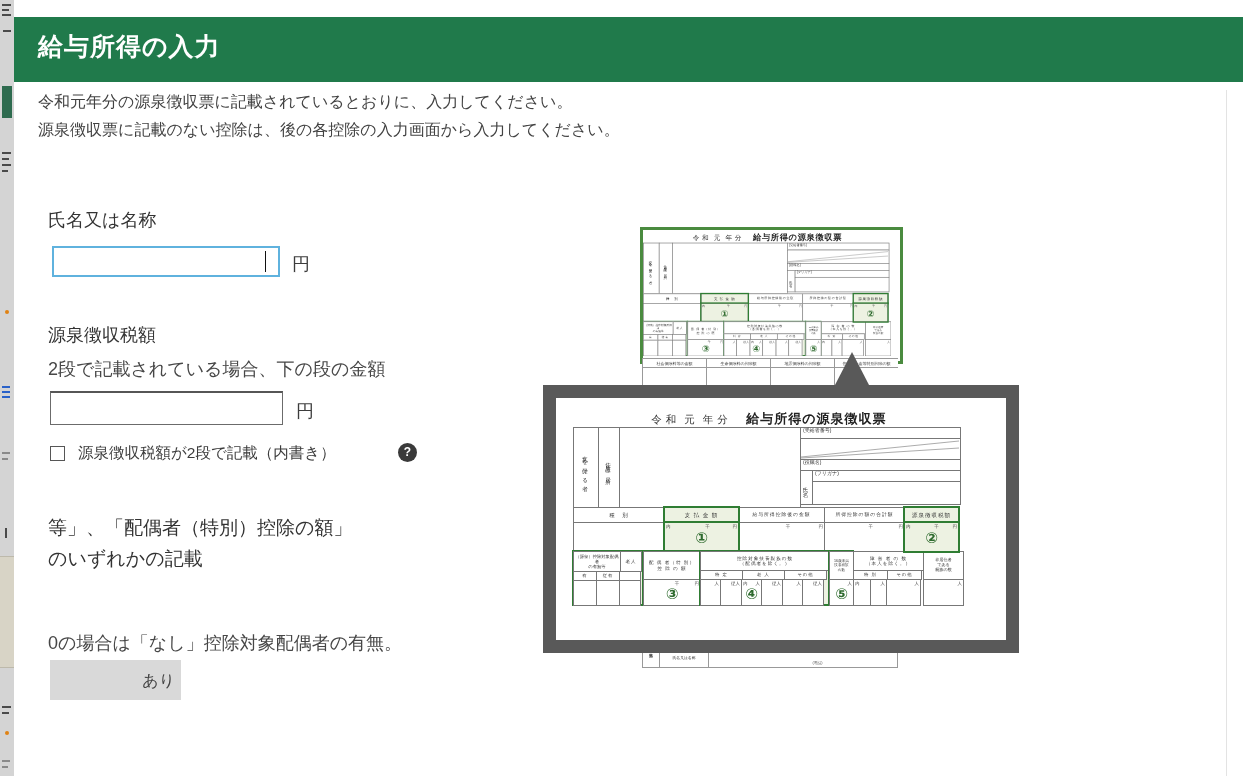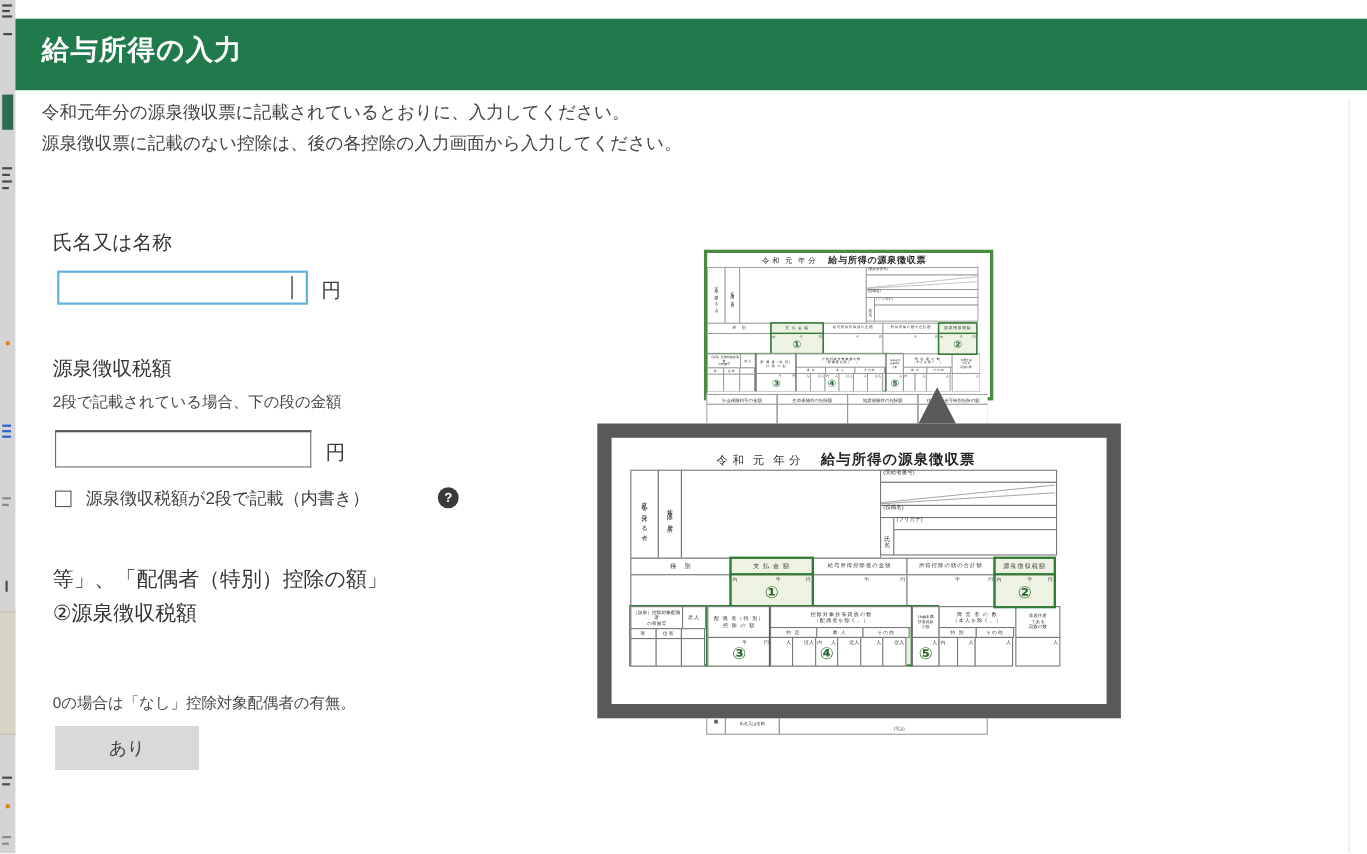--- a/index.html
+++ b/index.html
@@ -16,36 +16,36 @@
   .frag.lgray{background:#8a8a8a;}
 
   
   #band{position:absolute;left:14px;top:17px;width:1229px;height:65px;background:#207a4b;}
   #band h1{margin:0;padding:14px 0 0 24px;font-size:25px;line-height:30px;color:#fff;font-weight:bold;letter-spacing:1px;}
 
   .instr{position:absolute;left:38px;font-size:16px;color:#424242;}
 
   .seclabel{position:absolute;left:48px;font-size:18px;color:#333;}
   .sec3{font-size:19px;line-height:31px;width:360px;}
-  .note{position:absolute;left:48px;font-size:14px;color:#474747;}
+  .note{position:absolute;left:48px;font-size:18px;color:#474747;}
 
   .txt{position:absolute;background:#fff;box-sizing:border-box;font-size:15px;padding:2px 6px;text-align:right;}
   #input1{left:52px;top:246px;width:228px;height:31px;border:2px solid #5fb2de;}
   #input2{left:50px;top:391px;width:233px;height:34px;border:1px solid #6b6b6b;border-top:2px solid #565656;}
   .cursor{position:absolute;left:265px;top:251px;width:1px;height:21px;background:#111;}
   .yen{position:absolute;font-size:18px;color:#3c3c3c;}
 
   .cbrow{position:absolute;left:50px;top:443px;height:20px;}
   #cbox{position:absolute;left:0;top:3px;width:15px;height:15px;background:#fff;border:1px solid #565656;box-sizing:border-box;}
   .cblabel{position:absolute;left:28px;top:0;font-size:15.5px;white-space:nowrap;color:#3c3c3c;}
   .help{position:absolute;left:348px;top:0px;width:19px;height:19px;border-radius:50%;background:#3a3a3a;color:#fff;
         font-size:12px;font-weight:bold;text-align:center;line-height:19px;}
 
   .btn{position:absolute;top:660px;width:131px;height:40px;background:#d9d9d9;border:none;
-       font-size:16px;color:#424242;font-family:inherit;text-align:center;line-height:40px;}
+       font-size:16px;color:#424242;font-family:inherit;text-align:right;line-height:40px;}
   #btn-ari{left:50px;}
   #btn-nashi{left:184px;}
 
   
   .cert{width:390px;height:198px;background:#fff;position:relative;color:#222;}
   .cert .c-title{height:20px;text-align:center;white-space:nowrap;padding-top:2px;}
   .cert .era{font-size:10.5px;letter-spacing:4px;margin:0 2px;color:#333;}
   .cert .c-main-title{font-size:13px;font-weight:bold;letter-spacing:1px;margin-left:8px;color:#222;}
   .cert .rowset{display:flex;box-sizing:border-box;}
   .cert *{box-sizing:border-box;}
@@ -145,21 +145,21 @@
   <div class="yen" style="left:296px;top:399px;">円</div>
 
   <div class="cbrow">
     <div id="cbox"></div>
     <div class="cblabel">源泉徴収税額が2段で記載（内書き）</div>
     <div class="help">?</div>
   </div>
 
   <div class="seclabel sec3" style="top:512px;">
     <div>等」、「配偶者（特別）控除の額」</div>
-    <div>②源泉徴収税額</div>
+    <div>のいずれかの記載</div>
   </div>
   <div class="note" style="top:631px;">0の場合は「なし」控除対象配偶者の有無。</div>
   <button id="btn-ari" class="btn">あり</button>
 
   <div id="frame">
     <div class="cert">
       <div class="c-title">
         <span class="era">令和</span><span class="era">元</span><span class="era">年分</span>
         <span class="c-main-title">給与所得の源泉徴収票</span>
       </div>

